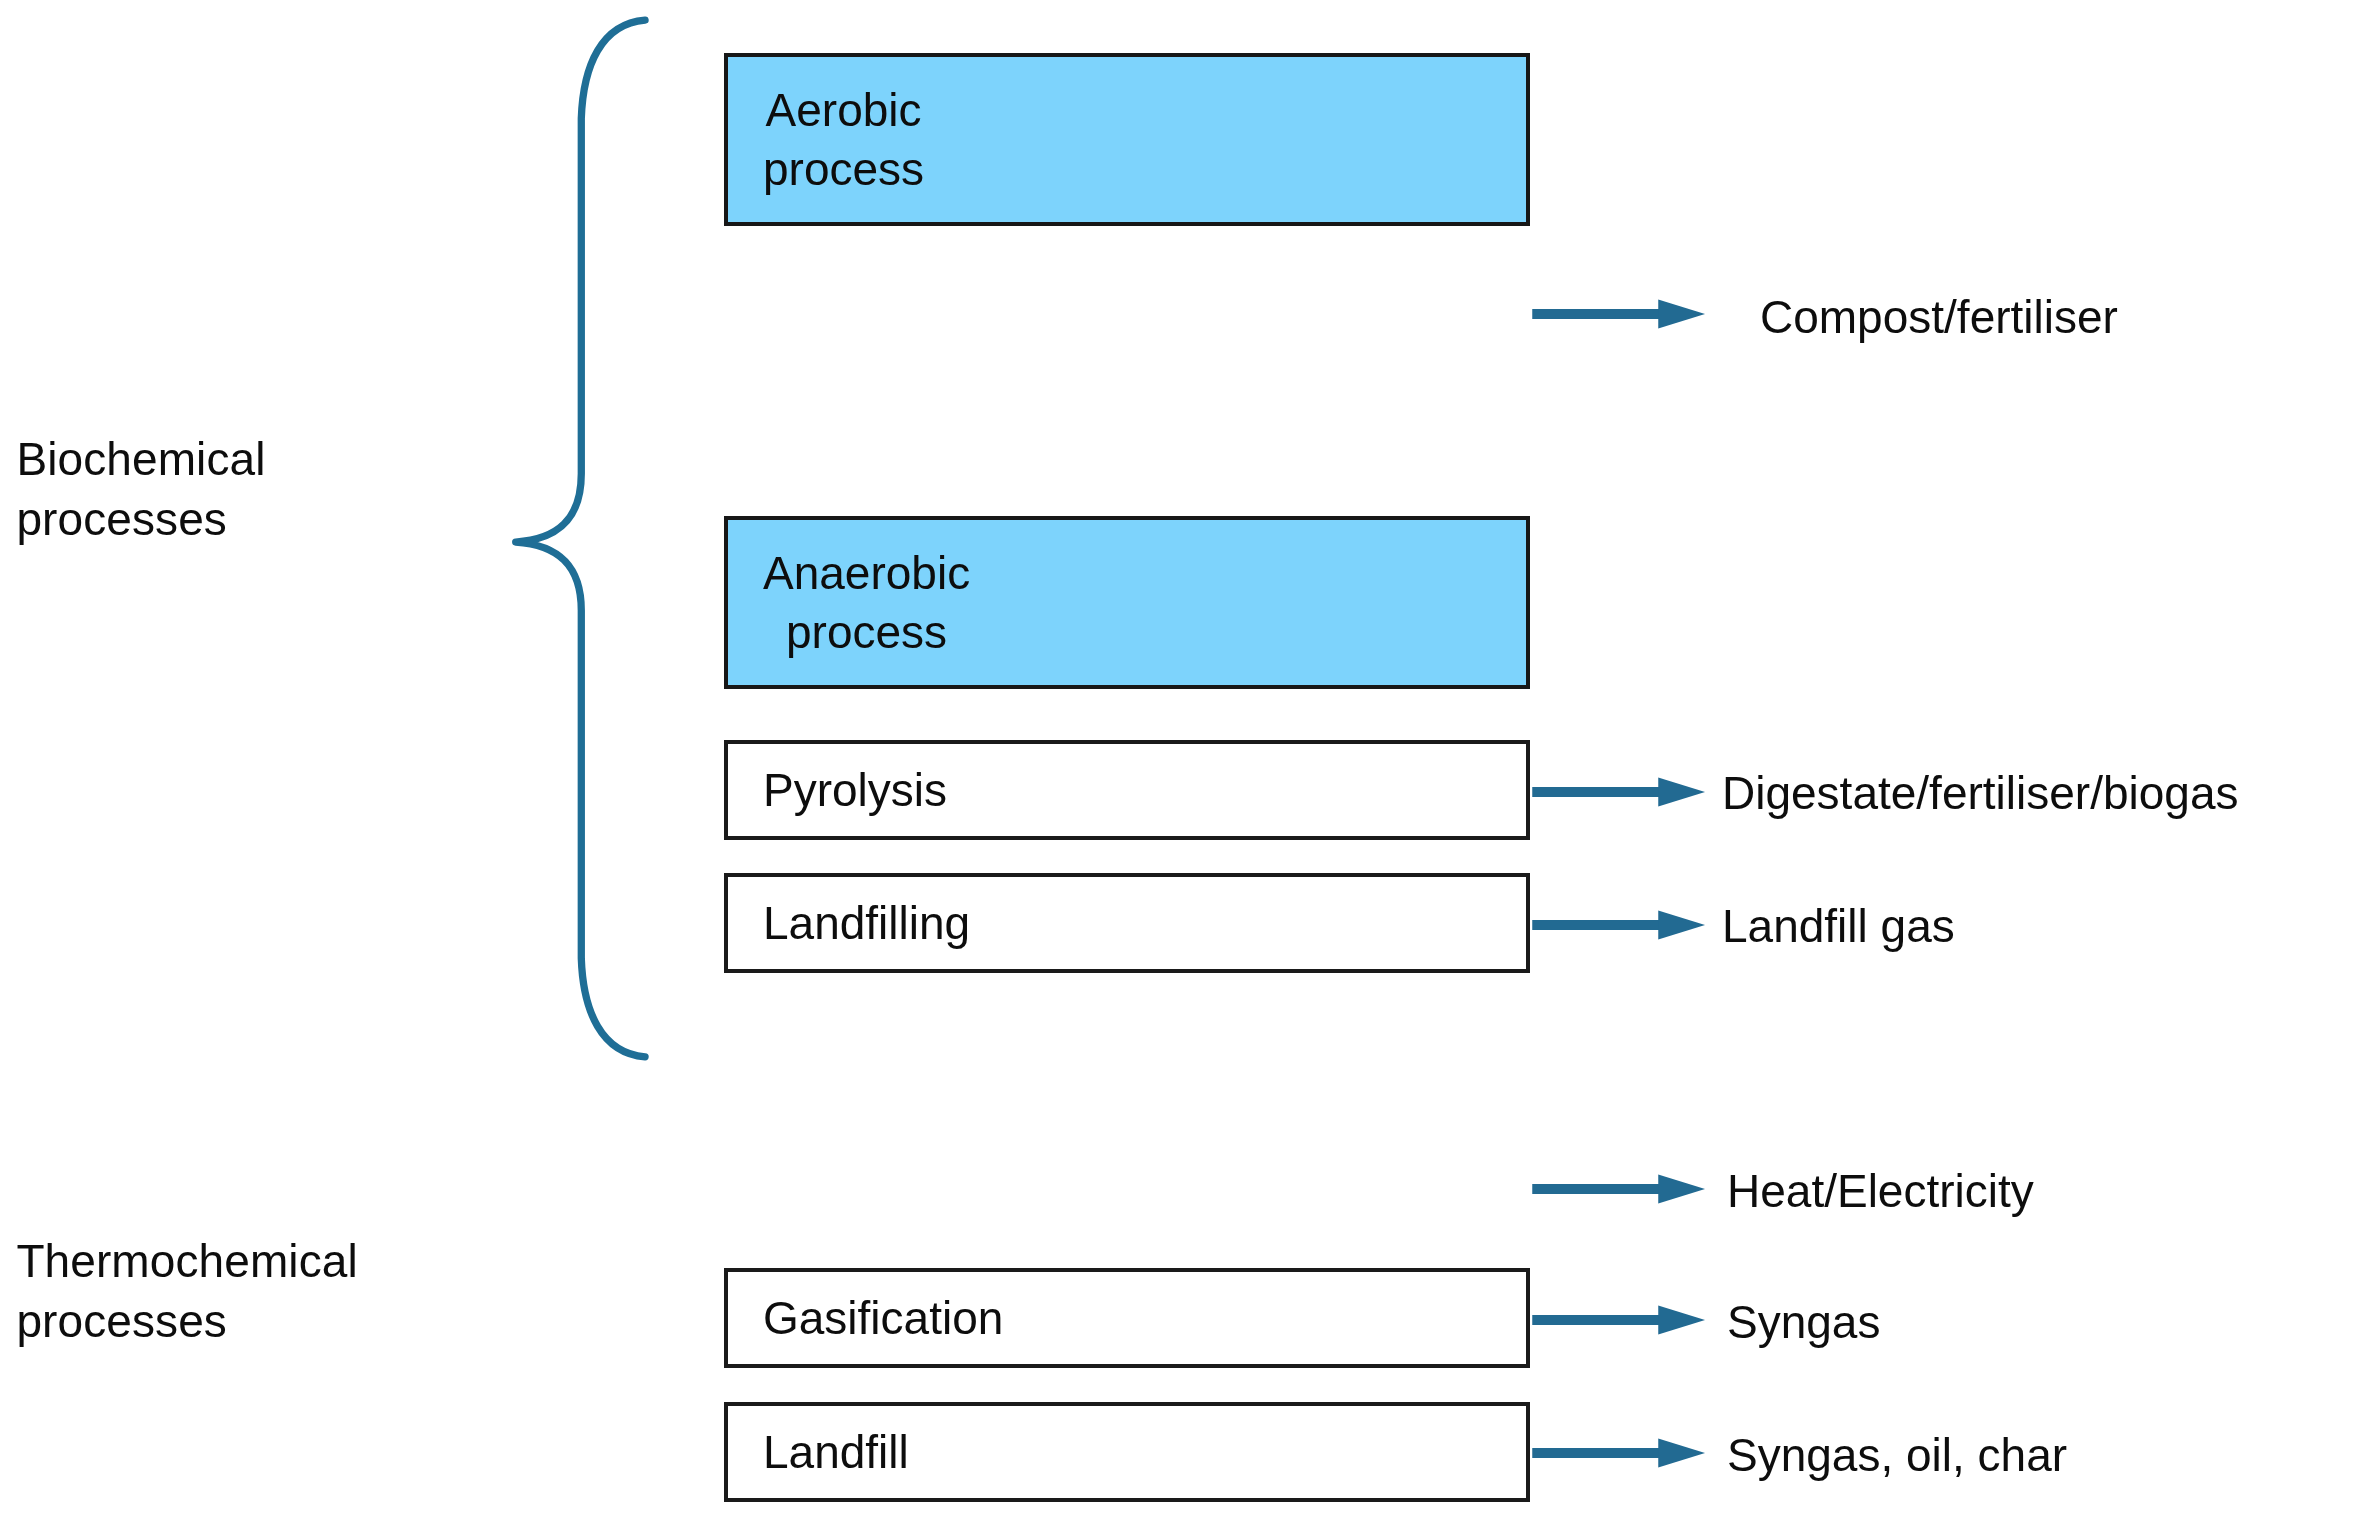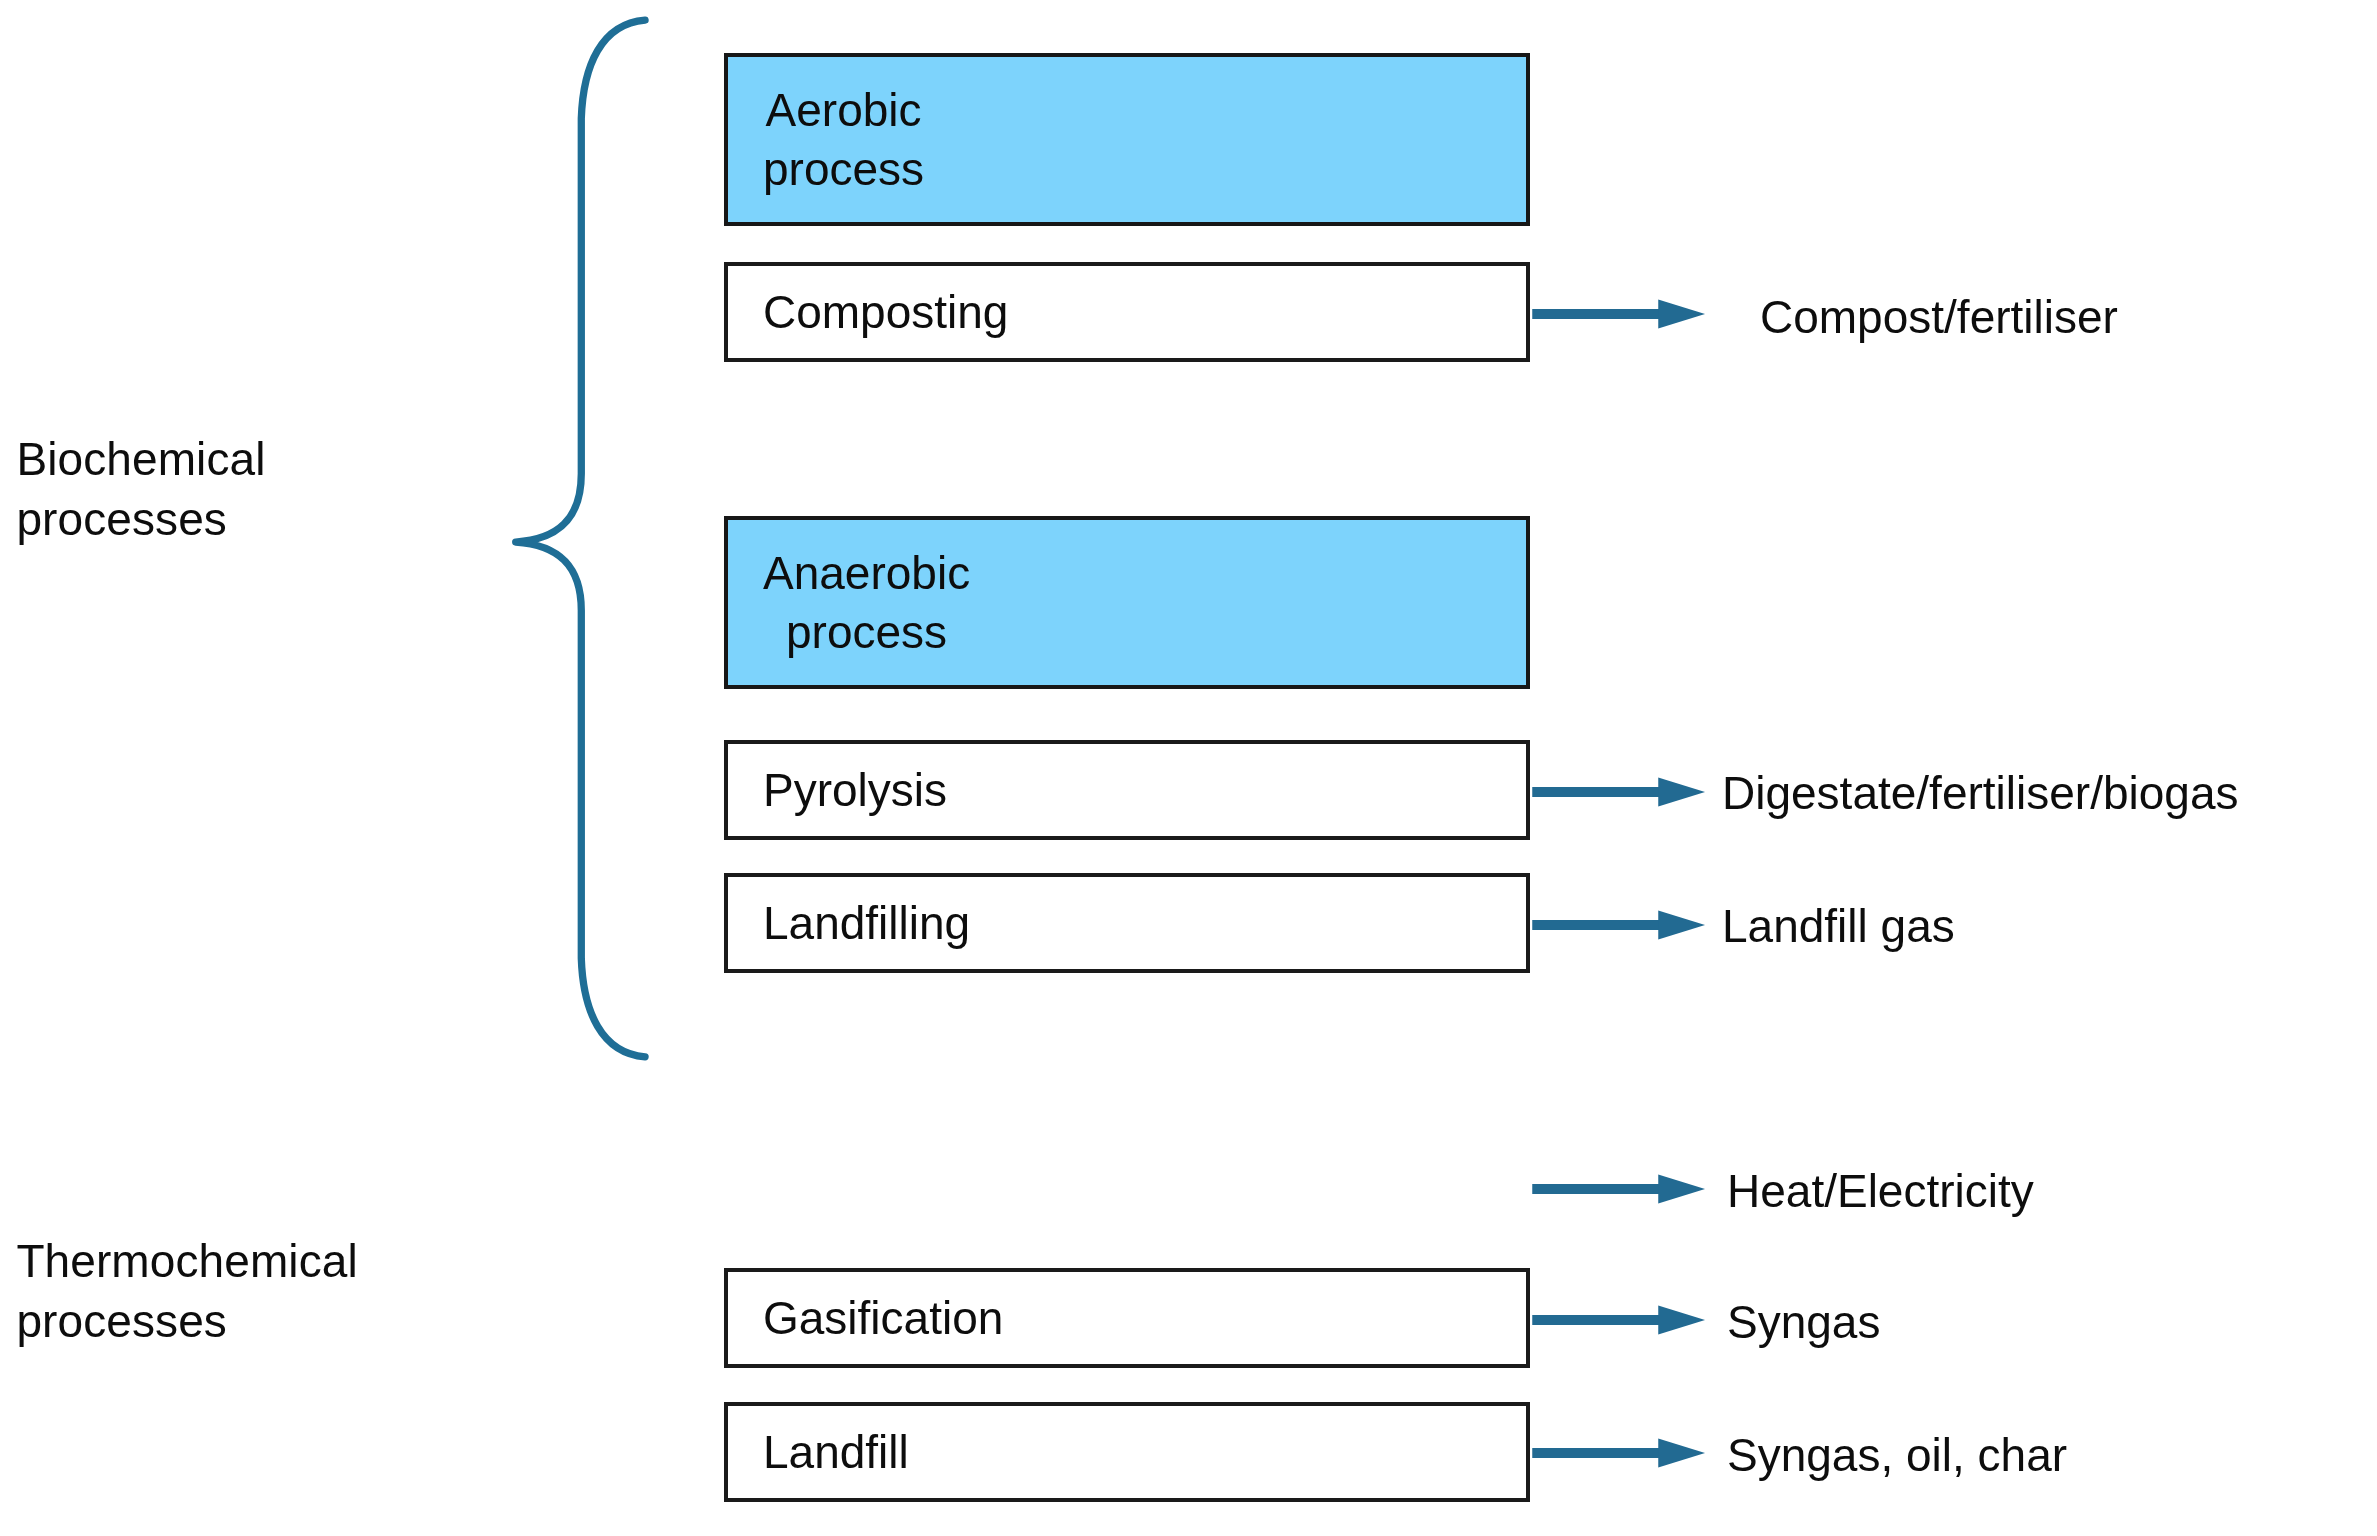--- a/index.html
+++ b/index.html
@@ -93,23 +93,20 @@
              C 612 598, 638 620, 638 670
              L 638 1052
              C 640 1110, 660 1156, 708 1160" fill="none" stroke="#1F6E96" stroke-width="8" stroke-linecap="round" stroke-linejoin="round"></path>
   </svg>
 
   <div class="proc-box highlight tall" style="top:53px;">
     <span class="box-label">Aerobic
 process</span>
   </div>
 
-  <div class="proc-box short" style="top:262px;">
-    <span class="box-label">Composting</span>
-  </div>
   <div class="arrow" style="left:1531px; top:296px;">
     <svg width="178" height="36" viewBox="0 0 195 40" xmlns="http://www.w3.org/2000/svg">
       <line x1="0" y1="20" x2="150" y2="20" stroke="#226A92" stroke-width="11"></line>
       <polygon points="140,4 192,20 140,36" fill="#226A92"></polygon>
     </svg>
   </div>
   <div class="out-label" style="left:1722px; top:290px;margin-left:38px;">Compost/fertiliser</div>
 
   <div class="proc-box highlight tall" style="top:516px;">
     <span class="box-label">Anaerobic

